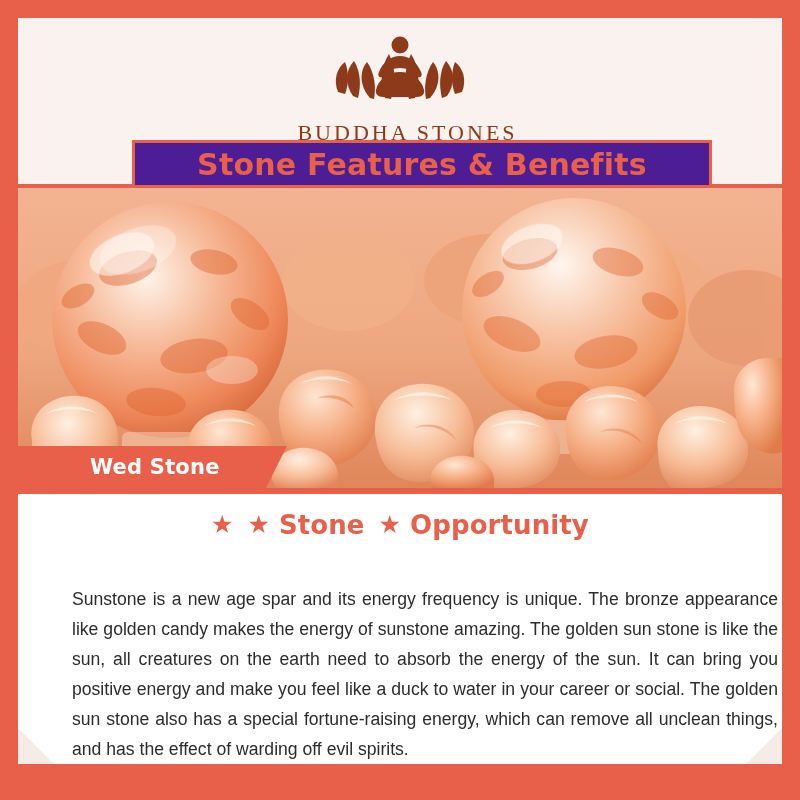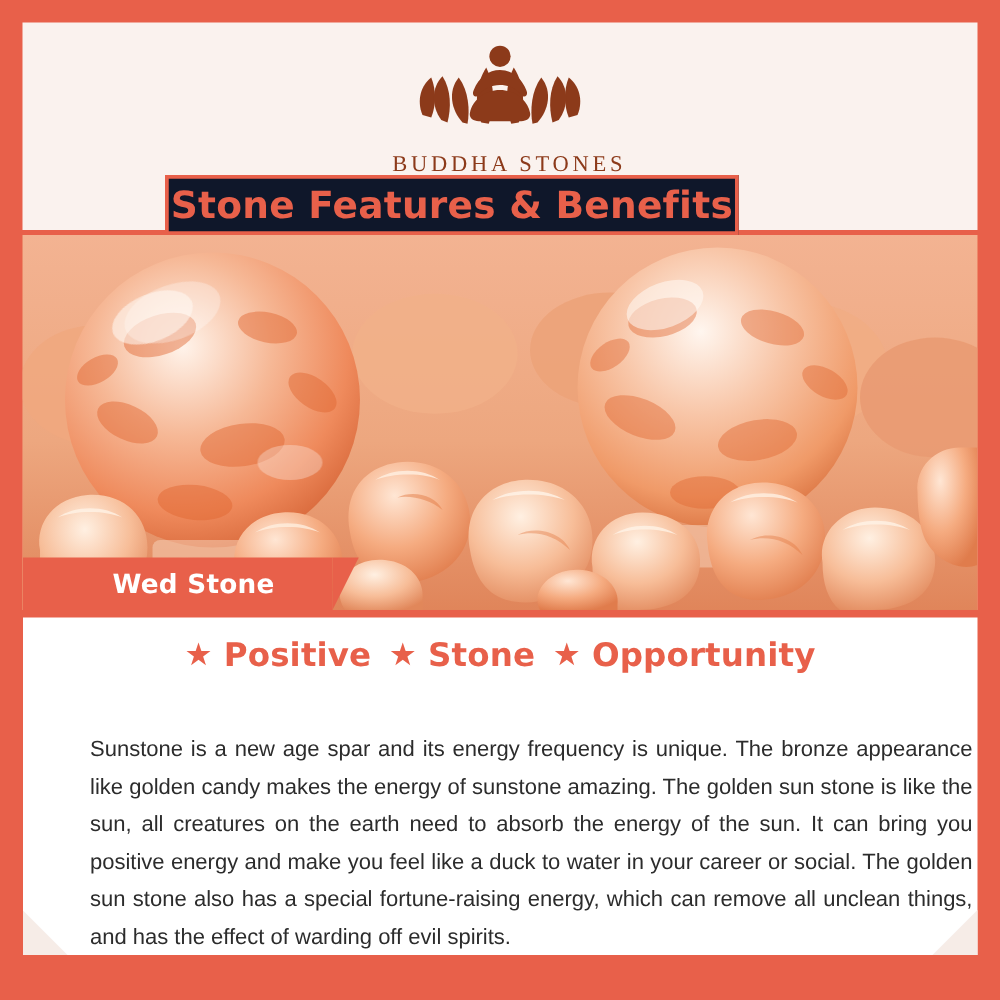--- a/index.html
+++ b/index.html
@@ -38,36 +38,36 @@
     width: 764px;
     text-align: center;
   }
   .lotus-icon {
     display: block;
     margin: 0 auto;
   }
   .brand-name {
     margin-top: 2px;
     font-family: "Liberation Serif", serif;
-    font-size: 18px;
+    font-size: 22px;
     letter-spacing: 3.0px;
     color: #8c3a1a;
     font-weight: 400;
     text-indent: 3px;
     margin-left: 12px;
   }
 
   
   .title-banner {
     position: absolute;
     left: 132px;
     top: 140px;
-    width: 459px;
+    width: 580px;
     height: 48px;
-    background: #0f172a;
+    background: #4c1d95;
     border: 3px solid #e8604a;
     box-sizing: border-box;
     display: flex;
     align-items: center;
     justify-content: center;
   }
   .title-banner .title-text {
     font-family: "DejaVu Sans", sans-serif;
     font-weight: bold;
     font-size: 30px;
@@ -343,21 +343,20 @@
   </div>
 
   <div class="stone-tab">
     <span class="stone-name">Wed Stone</span>
   </div>
 
   <div class="bottom-panel">
     <div class="keywords">
       <div class="kw-item">
         <span class="kw-star">★</span>
-        <span class="kw-label">Positive</span>
       </div>
       <div class="kw-item">
         <span class="kw-star">★</span>
         <span class="kw-label">Stone</span>
       </div>
       <div class="kw-item">
         <span class="kw-star">★</span>
         <span class="kw-label">Opportunity</span>
       </div>
     </div>

